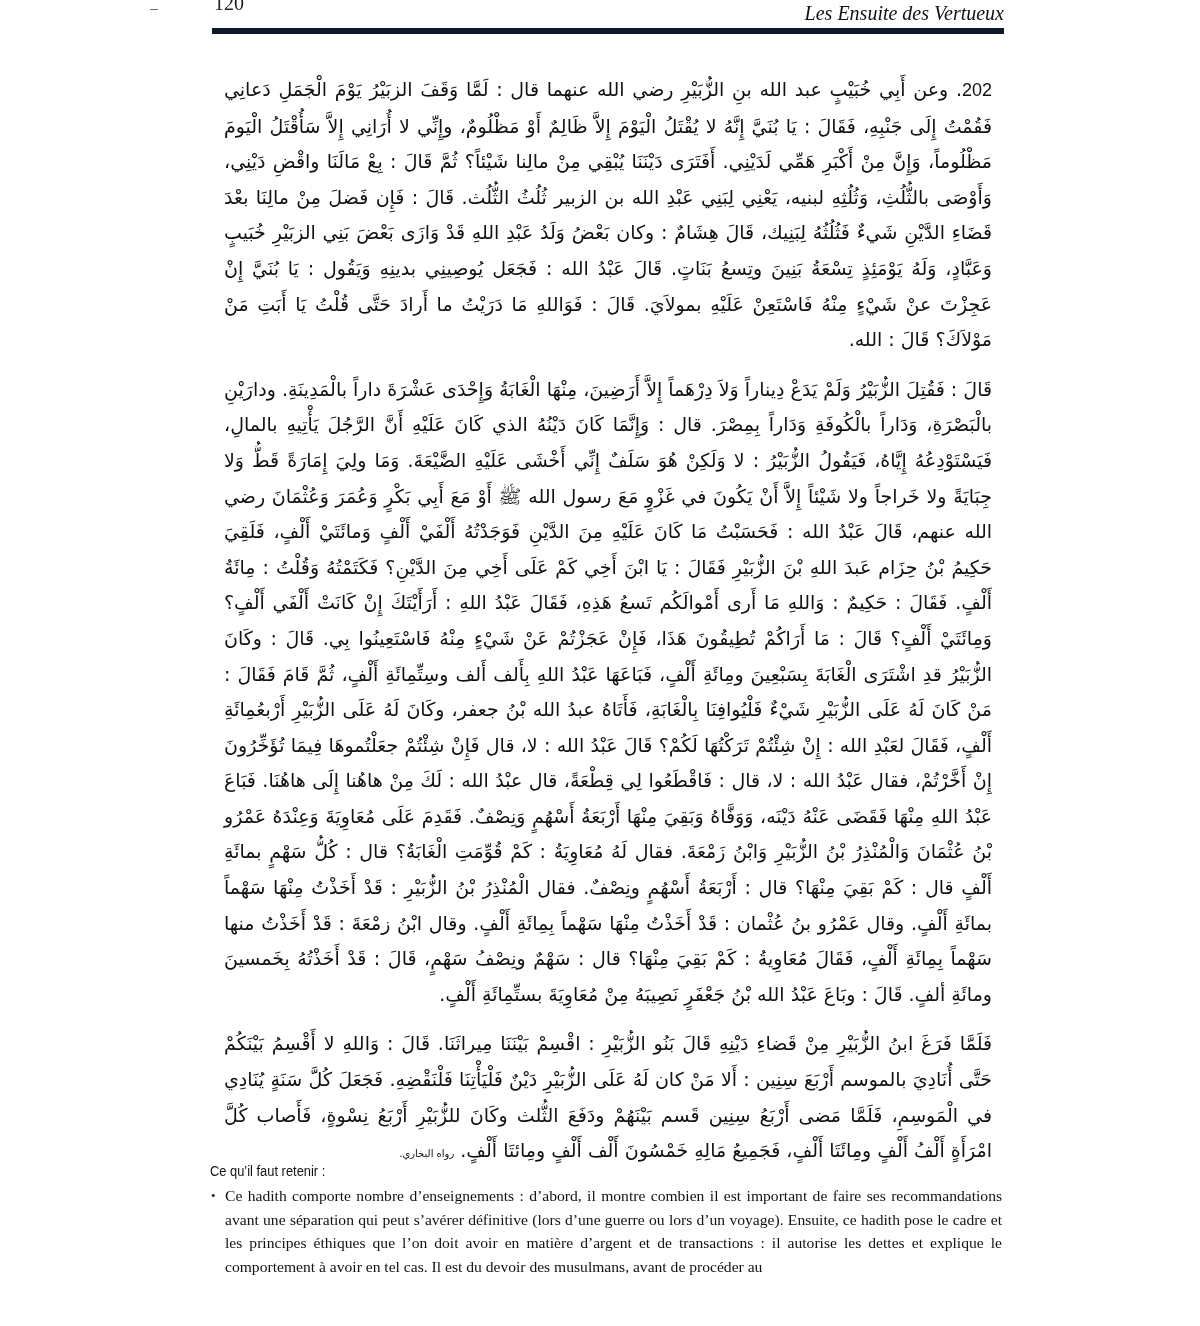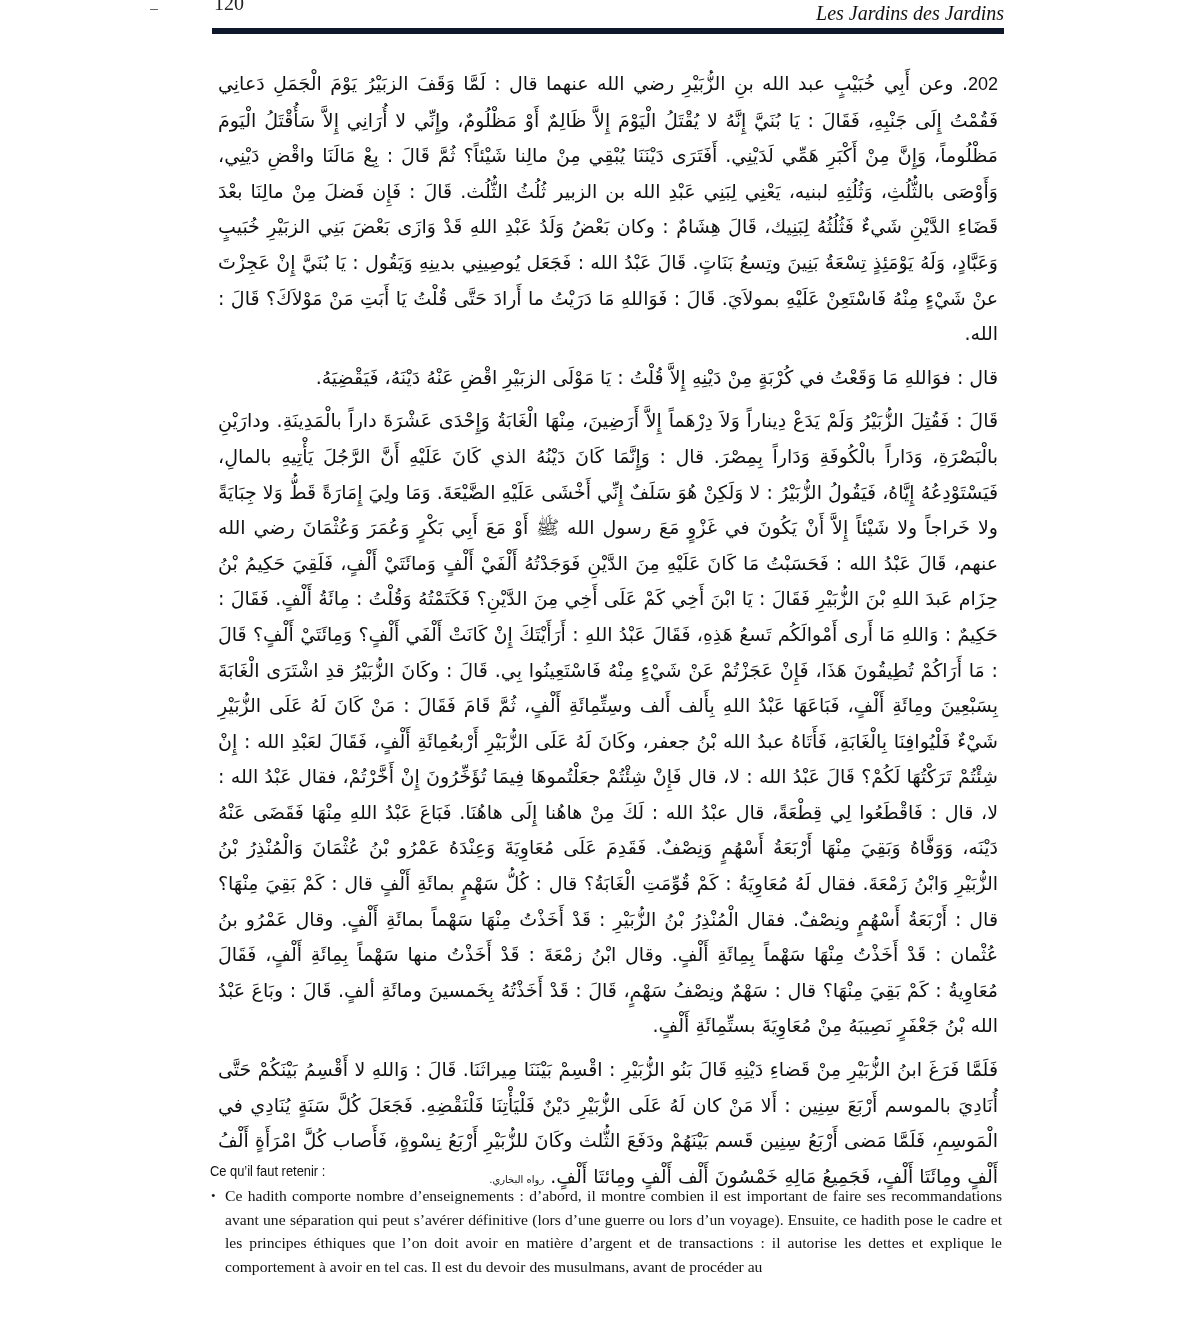--- a/index.html
+++ b/index.html
@@ -54,21 +54,21 @@
       width: 796px;
       direction: rtl;
       text-align: justify;
       text-align-last: right;
       font-family: "DejaVu Sans", sans-serif;
       font-size: 19px;
       line-height: 35.6px;
       color: #111;
     }
     .arabic-body p {
-      margin: 8px;
+      margin: 14px;
     }
     .arabic-body .num {
       unicode-bidi: isolate;
       direction: ltr;
       font-family: "Liberation Sans", sans-serif;
       font-size: 18px;
     }
     .arabic-body .narration {
       text-align-last: right;
     }
@@ -114,26 +114,25 @@
       font-size: 13px;
     }
   </style>
 </head>
 <body>
 
 <div class="margin-mark"></div>
 
 <div class="page-header">
   <span class="page-number">120</span>
-  <span class="running-title">Les Jardins des Jardins</span>
+  <span class="running-title">Les Ensuite des Vertueux</span>
 </div>
 
 <div class="arabic-body">
   <p class="narration"><span class="num">202</span>. <span>وعن أَبِي خُبَيْبٍ عبد الله بنِ الزُّبَيْرِ رضي الله عنهما قال : لَمَّا وَقَفَ الزبَيْرُ يَوْمَ الْجَمَلِ دَعانِي فَقُمْتُ إِلَى جَنْبِهِ، فَقَالَ : يَا بُنَيَّ إِنَّهُ لا يُقْتَلُ الْيَوْمَ إِلاَّ ظَالِمٌ أَوْ مَظْلُومٌ، وإِنِّي لا أُرَانِي إِلاَّ سَأُقْتَلُ الْيَومَ مَظْلُوماً، وَإِنَّ مِنْ أَكْبَرِ هَمِّي لَدَيْنِي. أَفَتَرَى دَيْنَنَا يُبْقِي مِنْ مالِنا شَيْئاً؟ ثُمَّ قَالَ : بِعْ مَالَنَا واقْضِ دَيْنِي، وَأَوْصَى بالثُّلُثِ، وَثُلُثِهِ لبنيه، يَعْنِي لِبَنِي عَبْدِ الله بن الزبير ثُلُثُ الثُّلُث. قَالَ : فَإِن فَضلَ مِنْ مالِنَا بعْدَ قَضَاءِ الدَّيْنِ شَيءٌ فَثُلُثُهُ لِبَنِيك، قَالَ هِشَامٌ : وكان بَعْضُ وَلَدُ عَبْدِ اللهِ قَدْ وَازَى بَعْضَ بَنِي الزبَيْرِ خُبَيبٍ وَعَبَّادٍ، وَلَهُ يَوْمَئِذٍ تِسْعَةُ بَنِينَ وتِسعُ بَنَاتٍ. قَالَ عَبْدُ الله : فَجَعَل يُوصِينِي بدينِهِ وَيَقُول : يَا بُنَيَّ إِنْ عَجِزْتَ عنْ شَيْءٍ مِنْهُ فَاسْتَعِنْ عَلَيْهِ بمولاَيَ. قَالَ : فَوَاللهِ مَا دَرَيْتُ ما أَرادَ حَتَّى قُلْتُ يَا أَبَتِ مَنْ مَوْلاَكَ؟ قَالَ : الله.</span></p>
-  <p>قال : فوَاللهِ مَا وَقَعْتُ في كُرْبَةٍ مِنْ دَيْنِهِ إِلاَّ قُلْتُ : يَا مَوْلَى الزبَيْرِ اقْضِ عَنْهُ دَيْنَهُ، فَيَقْضِيَهُ.</p>
   <p>قَالَ : فَقُتِلَ الزُّبَيْرُ وَلَمْ يَدَعْ دِيناراً وَلاَ دِرْهَماً إِلاَّ أَرَضِينَ، مِنْهَا الْغَابَةُ وَإِحْدَى عَشْرَةَ داراً بالْمَدِينَةِ. ودارَيْنِ بالْبَصْرَةِ، وَدَاراً بالْكُوفَةِ وَدَاراً بِمِصْرَ. قال : وَإِنَّمَا كَانَ دَيْنُهُ الذي كَانَ عَلَيْهِ أَنَّ الرَّجُلَ يَأْتِيهِ بالمالِ، فَيَسْتَوْدِعُهُ إِيَّاهُ، فَيَقُولُ الزُّبَيْرُ : لا وَلَكِنْ هُوَ سَلَفٌ إِنِّي أَخْشَى عَلَيْهِ الضَّيْعَةَ. وَمَا ولِيَ إِمَارَةً قَطُّ وَلا جِبَايَةً ولا خَراجاً ولا شَيْئاً إِلاَّ أَنْ يَكُونَ في غَزْوٍ مَعَ رسول الله ﷺ أَوْ مَعَ أَبِي بَكْرٍ وَعُمَرَ وَعُثْمَانَ رضي الله عنهم، قَالَ عَبْدُ الله : فَحَسَبْتُ مَا كَانَ عَلَيْهِ مِنَ الدَّيْنِ فَوَجَدْتُهُ أَلْفَيْ أَلْفٍ وَمائَتَيْ أَلْفٍ، فَلَقِيَ حَكِيمُ بْنُ حِزَام عَبدَ اللهِ بْنَ الزُّبَيْرِ فَقَالَ : يَا ابْنَ أَخِي كَمْ عَلَى أَخِي مِنَ الدَّيْنِ؟ فَكَتَمْتُهُ وَقُلْتُ : مِائَةُ أَلْفٍ. فَقَالَ : حَكِيمٌ : وَاللهِ مَا أَرى أَمْوالَكُم تَسعُ هَذِهِ، فَقَالَ عَبْدُ اللهِ : أَرَأَيْتَكَ إِنْ كَانَتْ أَلْفَي أَلْفٍ؟ وَمِائَتَيْ أَلْفٍ؟ قَالَ : مَا أَرَاكُمْ تُطِيقُونَ هَذَا، فَإِنْ عَجَزْتُمْ عَنْ شَيْءٍ مِنْهُ فَاسْتَعِينُوا بِي. قَالَ : وكَانَ الزُّبَيْرُ قدِ اشْتَرَى الْغَابَةَ بِسَبْعِينَ ومِائَةِ أَلْفٍ، فَبَاعَهَا عَبْدُ اللهِ بِأَلف أَلف وسِتِّمِائَةِ أَلْفٍ، ثُمَّ قَامَ فَقَالَ : مَنْ كَانَ لَهُ عَلَى الزُّبَيْرِ شَيْءٌ فَلْيُوافِنَا بِالْغَابَةِ، فَأَتَاهُ عبدُ الله بْنُ جعفر، وكَانَ لَهُ عَلَى الزُّبَيْرِ أَرْبعُمِائَةِ أَلْفٍ، فَقَالَ لعَبْدِ الله : إِنْ شِئْتُمْ تَرَكْتُهَا لَكُمْ؟ قَالَ عَبْدُ الله : لا، قال فَإِنْ شِئْتُمْ جعَلْتُموهَا فِيمَا تُؤَخِّرُونَ إِنْ أَخَّرْتُمْ، فقال عَبْدُ الله : لا، قال : فَاقْطَعُوا لِي قِطْعَةً، قال عبْدُ الله : لَكَ مِنْ هاهُنا إِلَى هاهُنَا. فَبَاعَ عَبْدُ اللهِ مِنْهَا فَقَضَى عَنْهُ دَيْنَه، وَوَفَّاهُ وَبَقِيَ مِنْهَا أَرْبَعَةُ أَسْهُمٍ وَنِصْفٌ. فَقَدِمَ عَلَى مُعَاوِيَةَ وَعِنْدَهُ عَمْرُو بْنُ عُثْمَانَ وَالْمُنْذِرُ بْنُ الزُّبَيْرِ وَابْنُ زَمْعَةَ. فقال لَهُ مُعَاوِيَةُ : كَمْ قُوِّمَتِ الْغَابَةُ؟ قال : كُلُّ سَهْمٍ بمائَةِ أَلْفٍ قال : كَمْ بَقِيَ مِنْهَا؟ قال : أَرْبَعَةُ أَسْهُمٍ ونِصْفٌ. فقال الْمُنْذِرُ بْنُ الزُّبَيْرِ : قَدْ أَخَذْتُ مِنْهَا سَهْماً بمائَةِ أَلْفٍ. وقال عَمْرُو بنُ عُثْمان : قَدْ أَخَذْتُ مِنْهَا سَهْماً بِمِائَةِ أَلْفٍ. وقال ابْنُ زمْعَةَ : قَدْ أَخَذْتُ منها سَهْماً بِمِائَةِ أَلْفٍ، فَقَالَ مُعَاوِيةُ : كَمْ بَقِيَ مِنْهَا؟ قال : سَهْمٌ ونِصْفُ سَهْمٍ، قَالَ : قَدْ أَخَذْتُهُ بِخَمسينَ ومائَةِ ألفٍ. قَالَ : وبَاعَ عَبْدُ الله بْنُ جَعْفَرٍ نَصِيبَهُ مِنْ مُعَاوِيَةَ بستِّمِائَةِ أَلْفٍ.</p>
   <p class="final-line"><span>فَلَمَّا فَرَغَ ابنُ الزُّبَيْرِ مِنْ قَضاءِ دَيْنِهِ قَالَ بَنُو الزُّبَيْرِ : اقْسِمْ بَيْنَنَا مِيراثَنَا. قَالَ : وَاللهِ لا أَقْسِمُ بَيْنَكُمْ حَتَّى أُنَادِيَ بالموسم أَرْبَعَ سِنِين : أَلا مَنْ كان لَهُ عَلَى الزُّبَيْرِ دَيْنٌ فَلْيَأْتِنَا فَلْنَقْضِهِ. فَجَعَلَ كُلَّ سَنَةٍ يُنَادِي في الْمَوسِمِ، فَلَمَّا مَضى أَرْبَعُ سِنِين قَسم بَيْنَهُمْ ودَفَعَ الثُّلث وكَانَ للزُّبَيْرِ أَرْبَعُ نِسْوةٍ، فَأَصاب كُلَّ امْرَأَةٍ أَلْفُ أَلْفٍ ومِائَتَا أَلْفٍ، فَجَمِيعُ مَالِهِ خَمْسُونَ أَلْف أَلْفٍ ومِائتَا أَلْفٍ.</span> <span class="source">رواه البخاري.</span></p>
 </div>
 
 <div class="retenir-title">Ce qu’il faut retenir :</div>
 
 <div class="commentary">
   <ul>
     <li>
       <span class="bullet">•</span>

